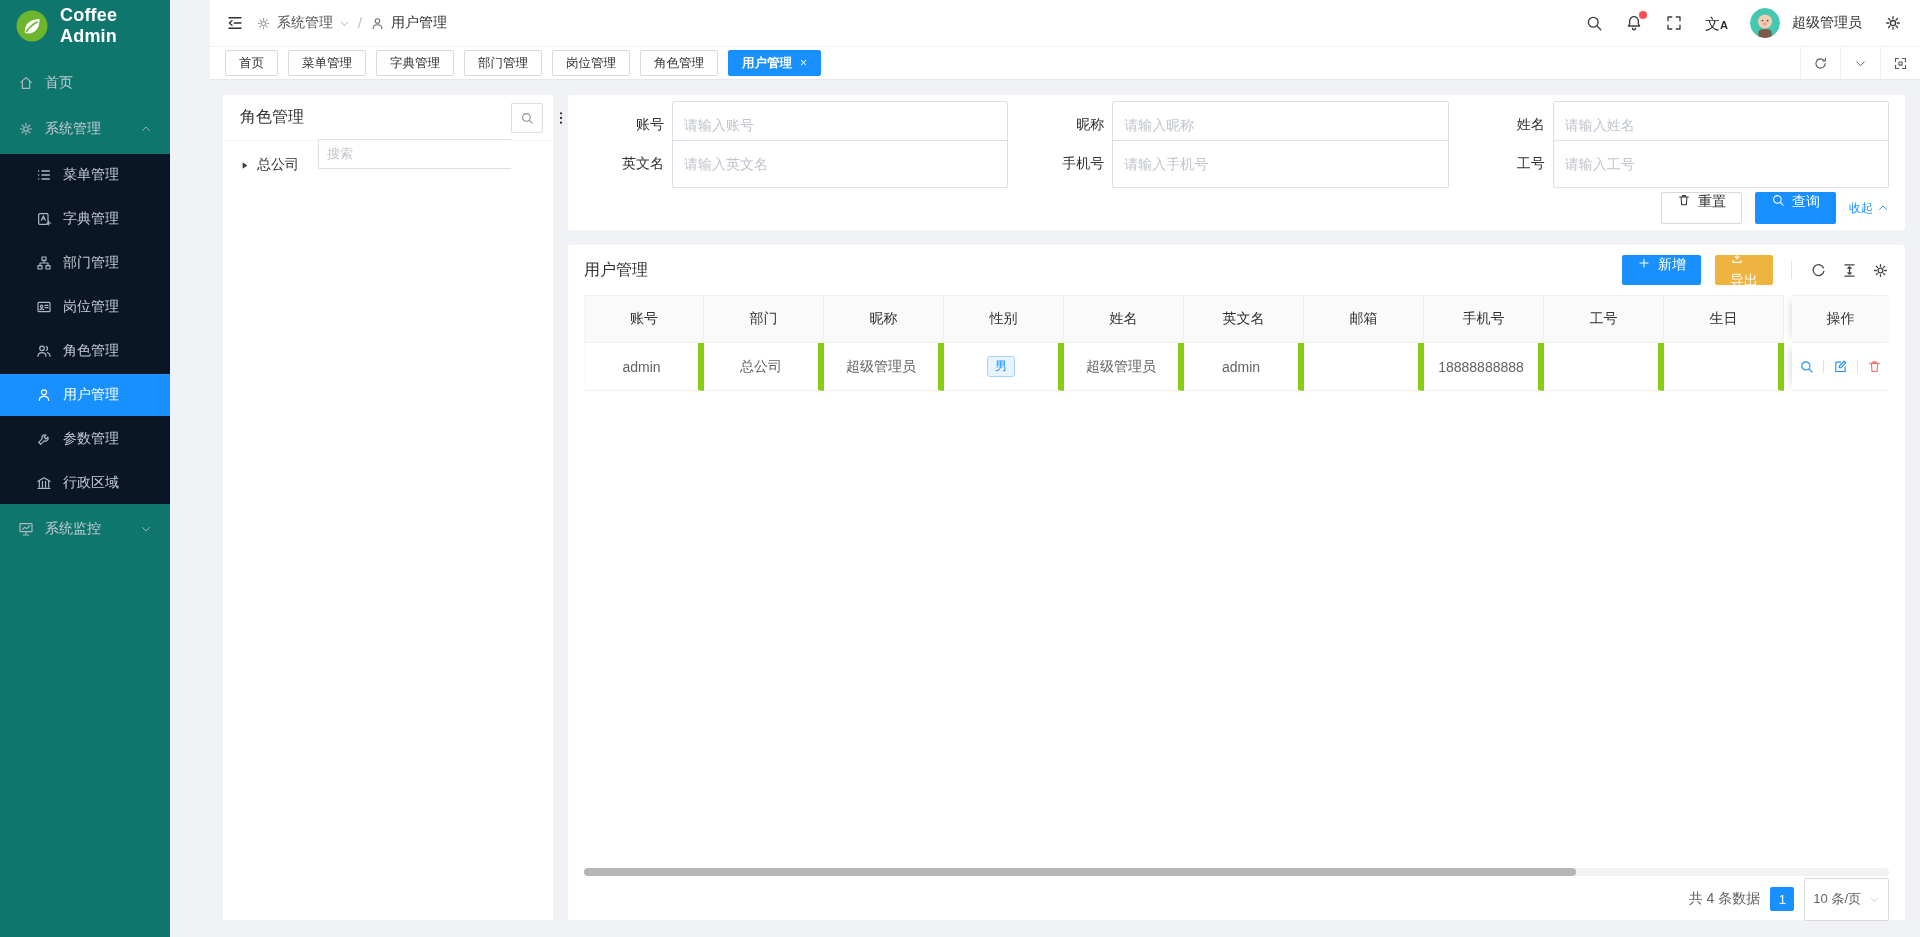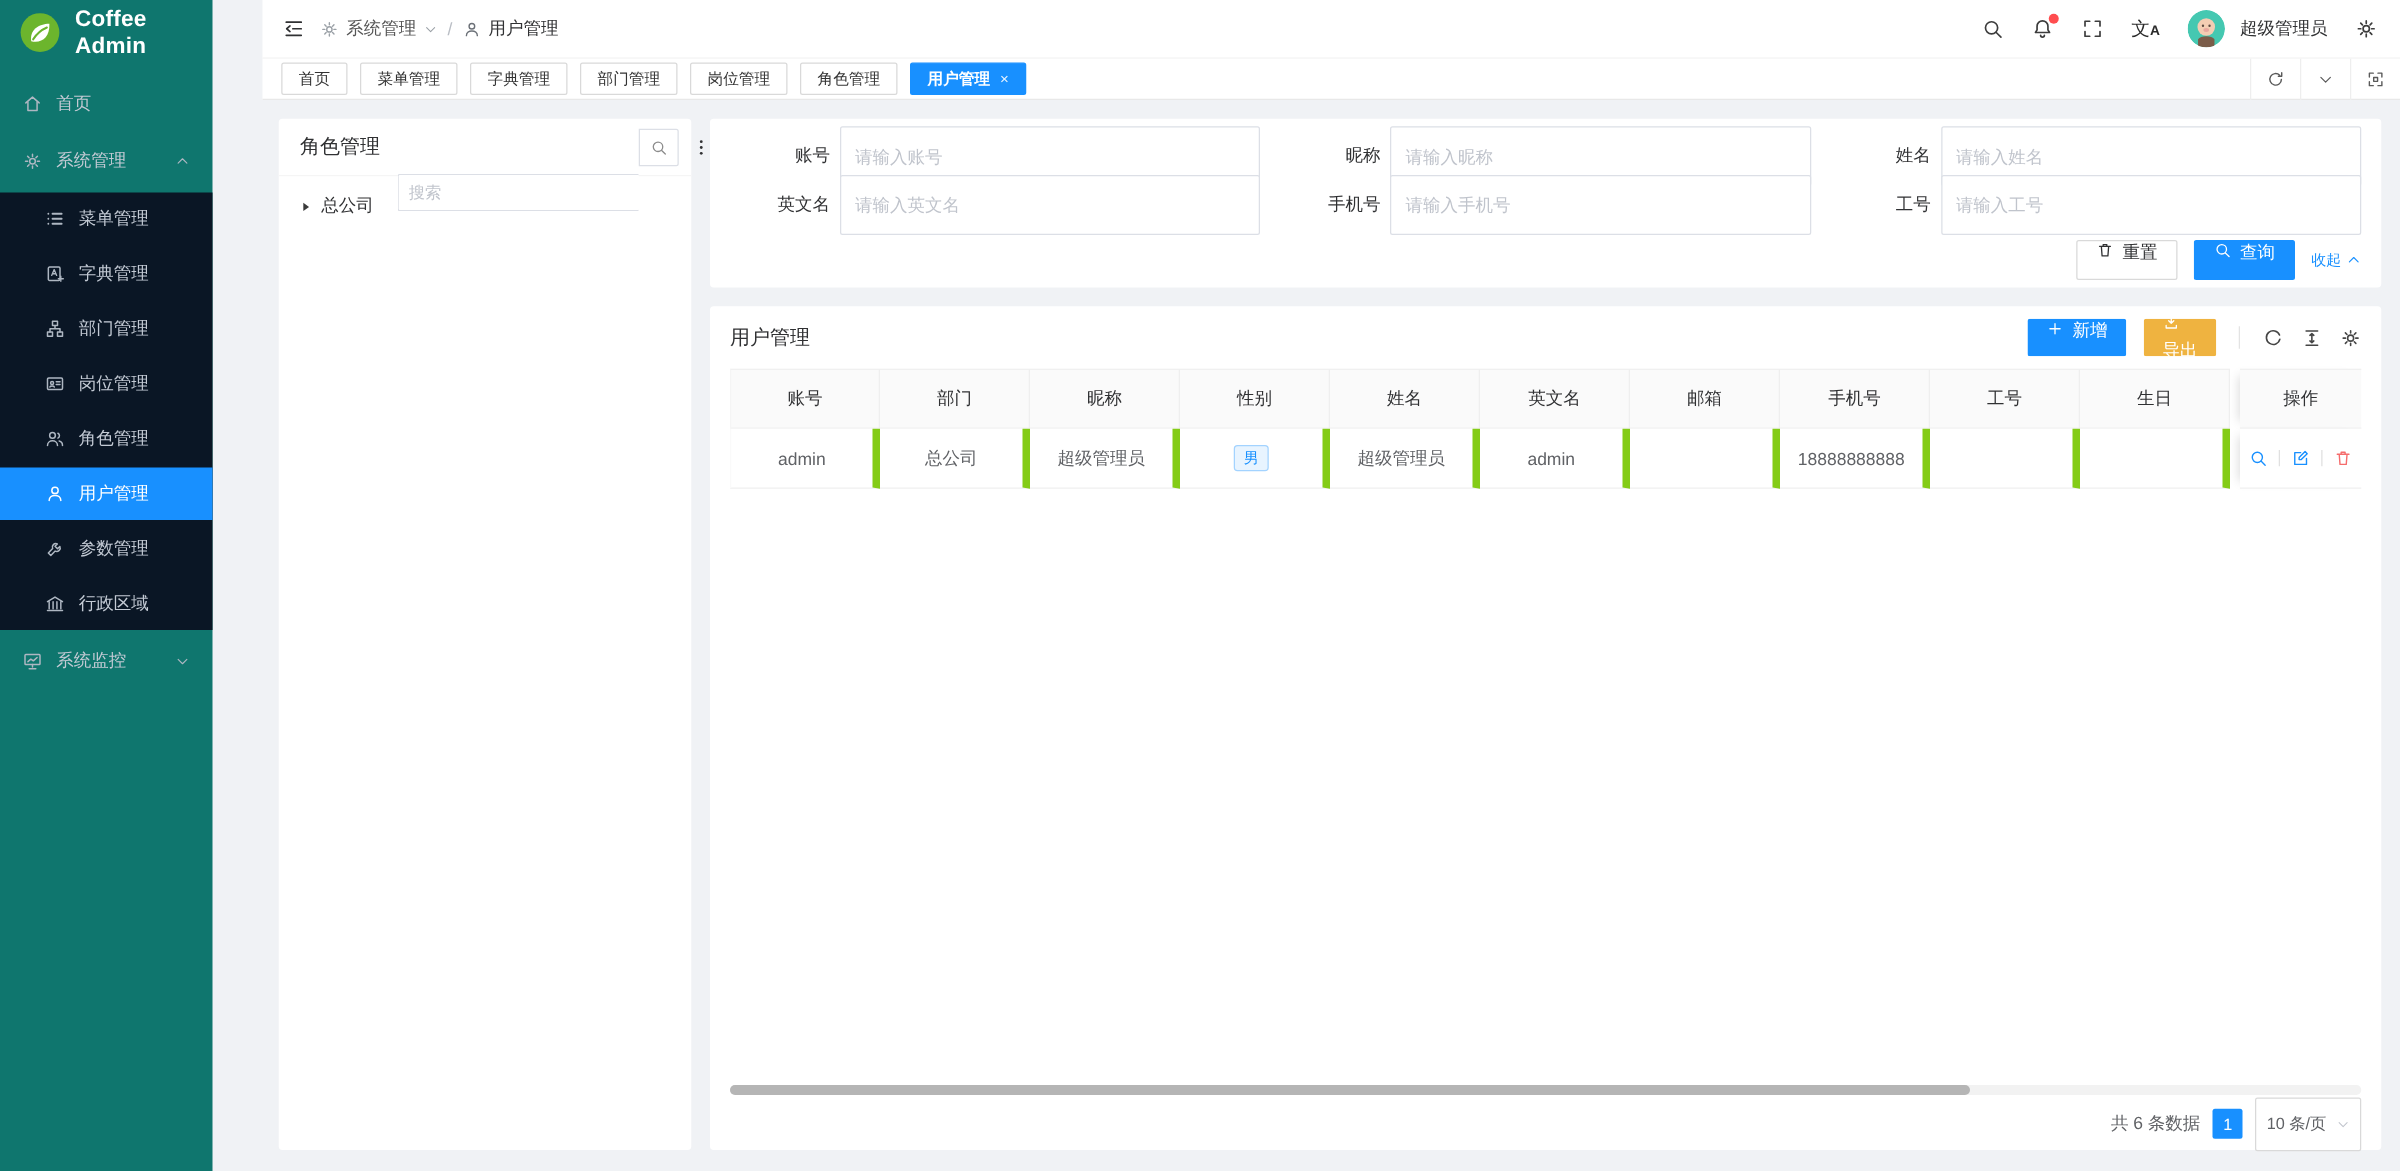--- a/index.html
+++ b/index.html
@@ -566,21 +566,21 @@
           </span>
         </div>
       </div>
     </div>
 
     <div class="h-scroll">
       <span class="h-thumb"></span>
     </div>
 
     <div class="pagination">
-      <span>共 6 条数据</span>
+      <span>共 4 条数据</span>
       <span class="page-num">1</span>
       <span class="page-size">
         <span>10 条/页</span>
         <span class="icon">
             <svg viewBox="0 0 24 24" stroke-width="2.6">
               <polyline points="5 9 12 16 19 9"></polyline>
             </svg>
           </span>
       </span>
     </div>

